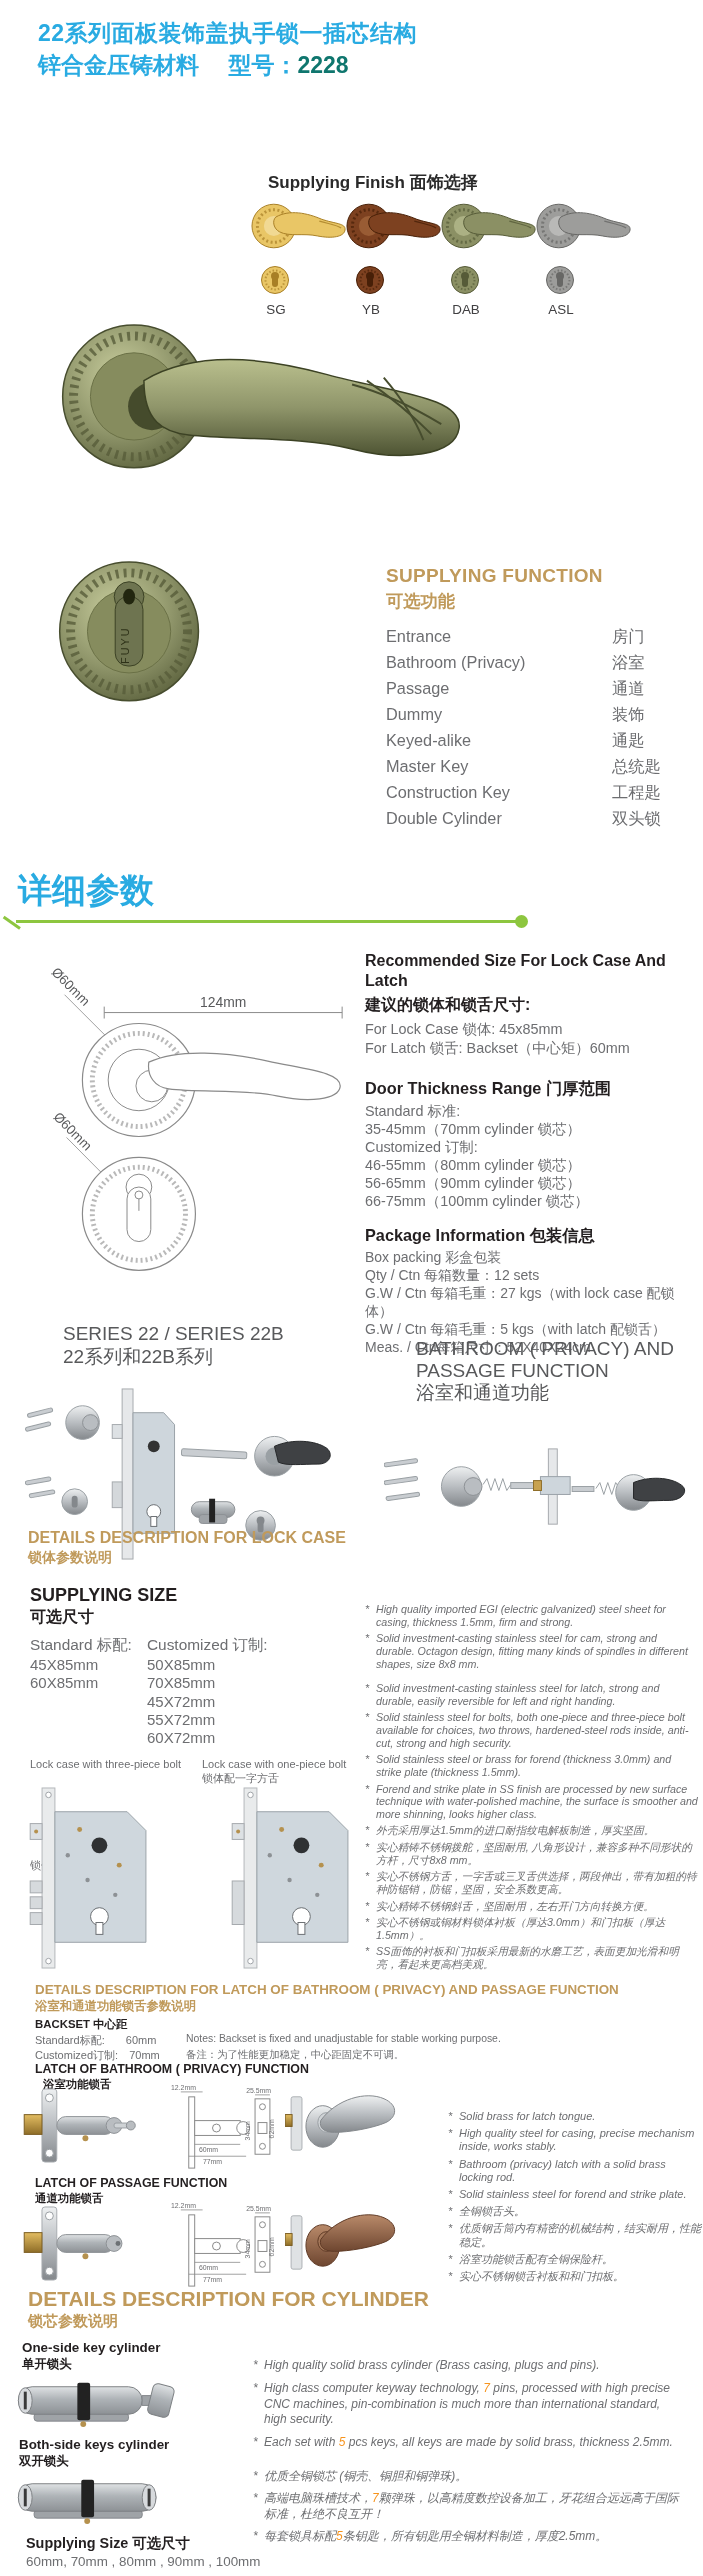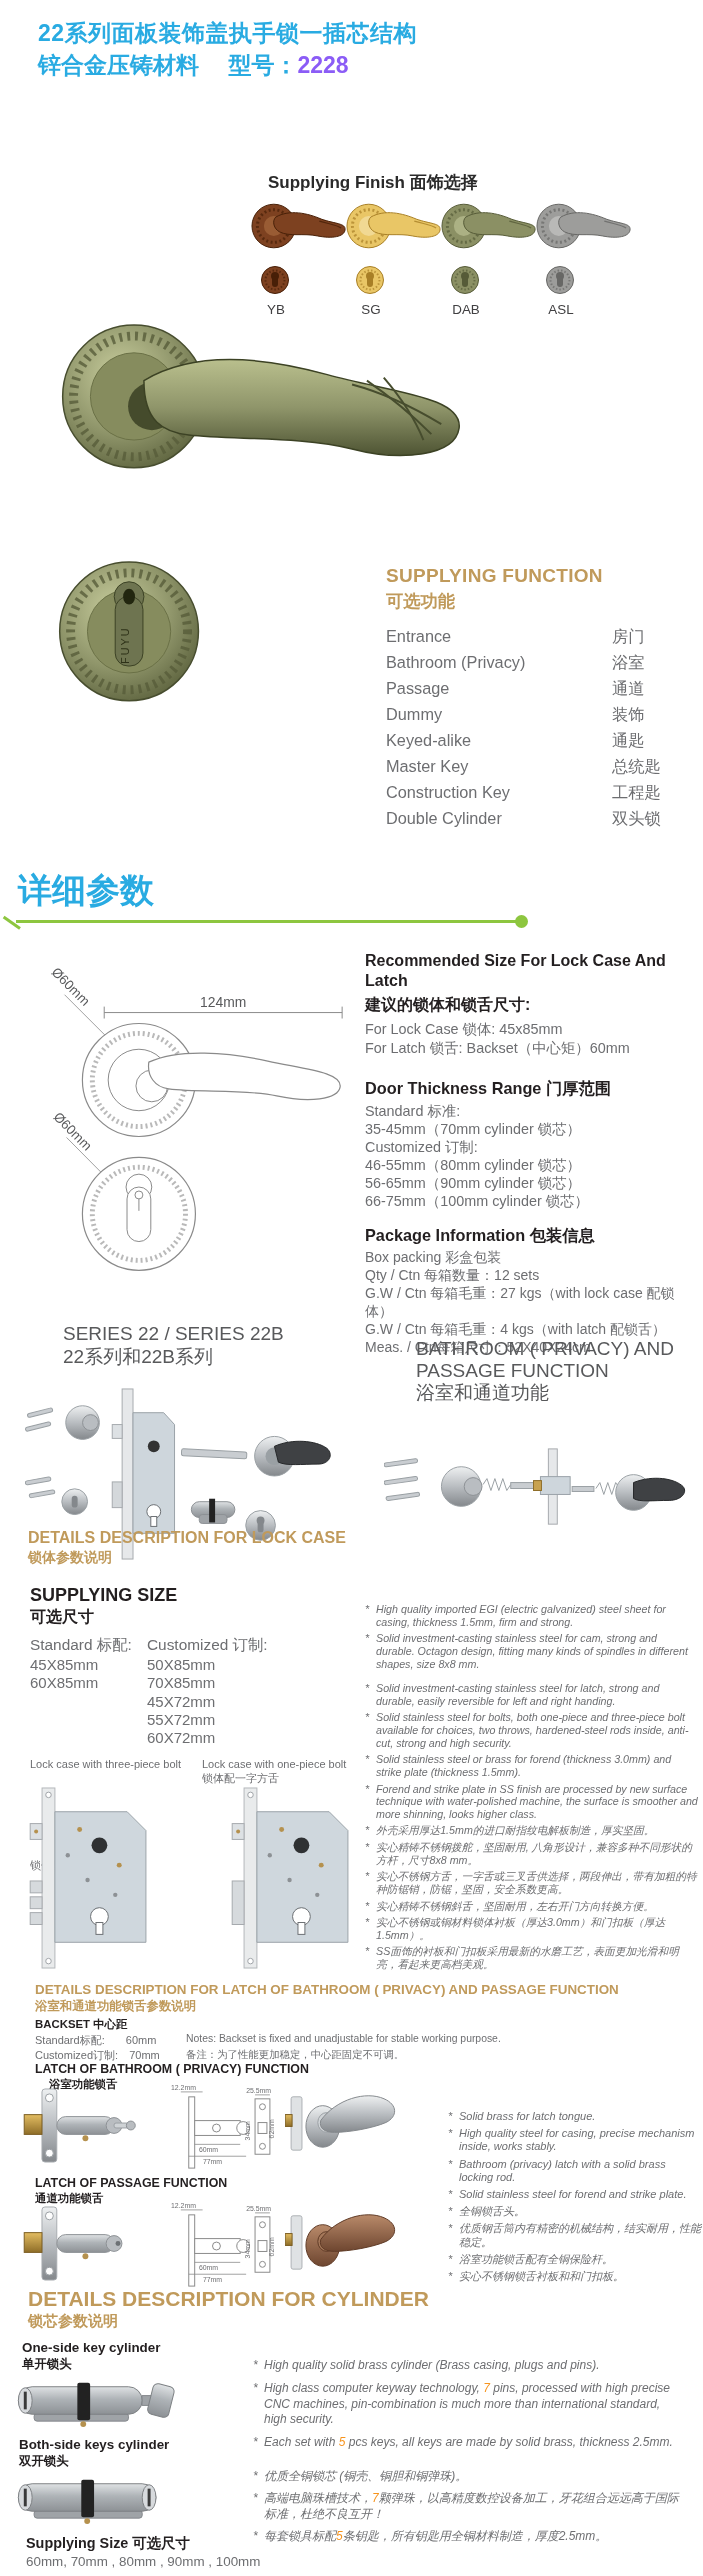--- a/index.html
+++ b/index.html
@@ -1,21 +1,21 @@
 <!DOCTYPE html>
 <html><head>
 <meta charset="utf-8">
 <style>
   html,body{margin:0;padding:0;background:#fff;}
   #page{position:relative;width:703px;height:2576px;background:#fff;overflow:hidden;
         font-family:"Liberation Sans","DejaVu Sans",sans-serif;}
   .abs{position:absolute;}
   .b{font-weight:bold;}
   .blue{color:#29abe2;}
-  .orange{color:#8b5cf6;}
+  .orange{color:#0f766e;}
   .gold{color:#c09a5b;}
   .gray{color:#6d6e71;}
   .gray2{color:#58595b;}
   .dark{color:#231f20;}
   .u{}
   ul{list-style:none;margin:0;padding:0;}
   .spec li{position:relative;padding-left:11px;color:#6d6e71;font-style:italic;}
   .spec li::before{content:"*";position:absolute;left:0;top:0;}
   .hl{color:#f7941e;}
   .fn-row{height:26px;font-size:16.3px;color:#6d6e71;}
@@ -69,51 +69,51 @@
 
   <div class="abs blue b" style="left:38px;top:18px;font-size:23px;letter-spacing:0.5px">22系列面板装饰盖执手锁一插芯结构</div>
   <div class="abs" style="left:38px;top:50px;font-size:23px;font-weight:bold">
     <span class="blue">锌合金压铸材料　 型号：</span><span class="orange">2228</span>
   </div>
 
   <div class="abs b" style="left:268px;top:171px;font-size:17px;color:#2a2a2a">Supplying Finish 面饰选择</div>
   <div class="abs" style="left:250px;top:201px;width:448px;display:flex">
 
       <div class="finish-item">
+        <svg class="swatch-svg" width="99" height="52" viewBox="0 0 100 52" style="--c1: #e9c666; --c2: #a87f26; --c3: #f9ecc0;">
+          <circle cx="24" cy="25" r="22" fill="var(--c1)" stroke="var(--c2)" stroke-width="1"></circle>
+          <circle cx="24" cy="25" r="16.5" fill="none" stroke="var(--c2)" stroke-width="3" stroke-dasharray="2 2.5" opacity="0.7"></circle>
+          <circle cx="24" cy="25" r="10" fill="var(--c3)" opacity="0.5"></circle>
+          <path d="M26,16 C40,8 58,12 72,18 C86,23 97,22 96,29 C95,36 83,38 68,35 C54,32 40,36 30,31 C24,28 22,20 26,16 Z" fill="var(--c1)" stroke="var(--c2)" stroke-width="1"></path>
+          <path d="M70,20 C80,23 88,24 92,27" fill="none" stroke="var(--c2)" stroke-width="1.2" opacity="0.8"></path>
+        </svg>
+        <svg width="30" height="30" viewBox="0 0 30 30" style="margin: 8px 0px 0px 10px; display: block; --c1: #e9c666; --c2: #a87f26; --c3: #f9ecc0;">
+          <circle cx="15" cy="15" r="13.5" fill="var(--c1)" stroke="var(--c2)" stroke-width="1"></circle>
+          <circle cx="15" cy="15" r="9.5" fill="none" stroke="var(--c2)" stroke-width="2" stroke-dasharray="1.5 2" opacity="0.7"></circle>
+          <circle cx="15" cy="11" r="4" fill="var(--c2)"></circle>
+          <rect x="12" y="11" width="6" height="11" rx="3" fill="var(--c2)"></rect>
+        </svg>
+        <div class="finish-label">SG</div>
+      </div>
+
+      <div class="finish-item">
         <svg class="swatch-svg" width="99" height="52" viewBox="0 0 100 52" style="--c1: #7d4120; --c2: #471f07; --c3: #b57848;">
           <circle cx="24" cy="25" r="22" fill="var(--c1)" stroke="var(--c2)" stroke-width="1"></circle>
           <circle cx="24" cy="25" r="16.5" fill="none" stroke="var(--c2)" stroke-width="3" stroke-dasharray="2 2.5" opacity="0.7"></circle>
           <circle cx="24" cy="25" r="10" fill="var(--c3)" opacity="0.5"></circle>
           <path d="M26,16 C40,8 58,12 72,18 C86,23 97,22 96,29 C95,36 83,38 68,35 C54,32 40,36 30,31 C24,28 22,20 26,16 Z" fill="var(--c1)" stroke="var(--c2)" stroke-width="1"></path>
           <path d="M70,20 C80,23 88,24 92,27" fill="none" stroke="var(--c2)" stroke-width="1.2" opacity="0.8"></path>
         </svg>
         <svg width="30" height="30" viewBox="0 0 30 30" style="margin: 8px 0px 0px 10px; display: block; --c1: #7d4120; --c2: #471f07; --c3: #b57848;">
           <circle cx="15" cy="15" r="13.5" fill="var(--c1)" stroke="var(--c2)" stroke-width="1"></circle>
           <circle cx="15" cy="15" r="9.5" fill="none" stroke="var(--c2)" stroke-width="2" stroke-dasharray="1.5 2" opacity="0.7"></circle>
           <circle cx="15" cy="11" r="4" fill="var(--c2)"></circle>
           <rect x="12" y="11" width="6" height="11" rx="3" fill="var(--c2)"></rect>
         </svg>
         <div class="finish-label">YB</div>
-      </div>
-
-      <div class="finish-item">
-        <svg class="swatch-svg" width="99" height="52" viewBox="0 0 100 52" style="--c1: #e9c666; --c2: #a87f26; --c3: #f9ecc0;">
-          <circle cx="24" cy="25" r="22" fill="var(--c1)" stroke="var(--c2)" stroke-width="1"></circle>
-          <circle cx="24" cy="25" r="16.5" fill="none" stroke="var(--c2)" stroke-width="3" stroke-dasharray="2 2.5" opacity="0.7"></circle>
-          <circle cx="24" cy="25" r="10" fill="var(--c3)" opacity="0.5"></circle>
-          <path d="M26,16 C40,8 58,12 72,18 C86,23 97,22 96,29 C95,36 83,38 68,35 C54,32 40,36 30,31 C24,28 22,20 26,16 Z" fill="var(--c1)" stroke="var(--c2)" stroke-width="1"></path>
-          <path d="M70,20 C80,23 88,24 92,27" fill="none" stroke="var(--c2)" stroke-width="1.2" opacity="0.8"></path>
-        </svg>
-        <svg width="30" height="30" viewBox="0 0 30 30" style="margin: 8px 0px 0px 10px; display: block; --c1: #e9c666; --c2: #a87f26; --c3: #f9ecc0;">
-          <circle cx="15" cy="15" r="13.5" fill="var(--c1)" stroke="var(--c2)" stroke-width="1"></circle>
-          <circle cx="15" cy="15" r="9.5" fill="none" stroke="var(--c2)" stroke-width="2" stroke-dasharray="1.5 2" opacity="0.7"></circle>
-          <circle cx="15" cy="11" r="4" fill="var(--c2)"></circle>
-          <rect x="12" y="11" width="6" height="11" rx="3" fill="var(--c2)"></rect>
-        </svg>
-        <div class="finish-label">SG</div>
       </div>
 
       <div class="finish-item">
         <svg class="swatch-svg" width="99" height="52" viewBox="0 0 100 52" style="--c1: #8b9064; --c2: #565b38; --c3: #cdd1a3;">
           <circle cx="24" cy="25" r="22" fill="var(--c1)" stroke="var(--c2)" stroke-width="1"></circle>
           <circle cx="24" cy="25" r="16.5" fill="none" stroke="var(--c2)" stroke-width="3" stroke-dasharray="2 2.5" opacity="0.7"></circle>
           <circle cx="24" cy="25" r="10" fill="var(--c3)" opacity="0.5"></circle>
           <path d="M26,16 C40,8 58,12 72,18 C86,23 97,22 96,29 C95,36 83,38 68,35 C54,32 40,36 30,31 C24,28 22,20 26,16 Z" fill="var(--c1)" stroke="var(--c2)" stroke-width="1"></path>
           <path d="M70,20 C80,23 88,24 92,27" fill="none" stroke="var(--c2)" stroke-width="1.2" opacity="0.8"></path>
         </svg>
@@ -244,21 +244,21 @@
         <div class="door-row">56-65mm（90mm cylinder 锁芯）</div>
         <div class="door-row">66-75mm（100mm cylinder 锁芯）</div>
       </div>
 
     <div class="b dark" style="font-size:16.3px;line-height:20px;margin-top:15px">Package Information 包装信息</div>
     <div style="margin-top:3px">
 
     <div class="pkg-row">Box packing 彩盒包装</div>
         <div class="pkg-row">Qty / Ctn 每箱数量：12 sets</div>
         <div class="pkg-row">G.W / Ctn 每箱毛重：27 kgs（with lock case 配锁体）</div>
-        <div class="pkg-row">G.W / Ctn 每箱毛重：4 kgs（with latch 配锁舌）</div>
+        <div class="pkg-row">G.W / Ctn 每箱毛重：5 kgs（with latch 配锁舌）</div>
         <div class="pkg-row">Meas. / Ctn每箱尺寸：52X40X24cm</div>
       </div>
   </div>
 
   <div class="abs gray2" style="left:63px;top:1322px;font-size:19px;line-height:23px">
     <div>SERIES 22 / SERIES 22B</div>
     <div>22系列和22B系列</div>
   </div>
   <div class="abs gray2" style="left:416px;top:1338px;font-size:19px;line-height:22px">
     <div>BATHROOM ( PRIVACY) AND</div>
@@ -405,21 +405,21 @@
     <span style="margin-left:18px">60mm</span>
   </div>
   <div class="abs gray" style="left:35px;top:2048px;font-size:11px">
     <span class="u">Customized订制:</span>
     <span style="margin-left:8px">70mm</span>
   </div>
   <div class="abs gray" style="left:186px;top:2033px;font-size:10.4px">Notes: Backset is fixed and unadjustable for stable working purpose.</div>
   <div class="abs gray" style="left:186px;top:2048px;font-size:10.4px">备注：为了性能更加稳定，中心距固定不可调。</div>
 
   <div class="abs b dark" style="left:35px;top:2062px;font-size:12.4px">LATCH OF BATHROOM ( PRIVACY) FUNCTION</div>
-  <div class="abs b dark" style="left:49px;top:2077px;font-size:11.4px">浴室功能锁舌</div>
+  <div class="abs b dark" style="left:43px;top:2077px;font-size:11.4px">浴室功能锁舌</div>
 
   <svg class="abs" style="left:22px;top:2087px" width="114" height="77" viewBox="0 0 115 78">
     <rect x="20" y="2" width="15" height="74" rx="3" fill="url(#gSilver)" stroke="#a8acb0"></rect>
     <circle cx="27.5" cy="11" r="4" fill="#fdfdfd" stroke="#9aa0a4"></circle>
     <circle cx="27.5" cy="67" r="4" fill="#fdfdfd" stroke="#9aa0a4"></circle>
     <rect x="2" y="28" width="18" height="20" fill="url(#gBrass)" stroke="#7a5c20"></rect>
     <rect x="35" y="30" width="58" height="18" rx="9" fill="url(#gSteelBody)" stroke="#8d9195"></rect>
     <circle cx="93" cy="39" r="8" fill="#b9bdc1" stroke="#8d9195"></circle>
     <rect x="93" y="36.5" width="16" height="5" rx="2" fill="#cfd3d6" stroke="#9aa0a4"></rect>
     <circle cx="110" cy="39" r="4.5" fill="#b9bdc1" stroke="#8d9195"></circle>

